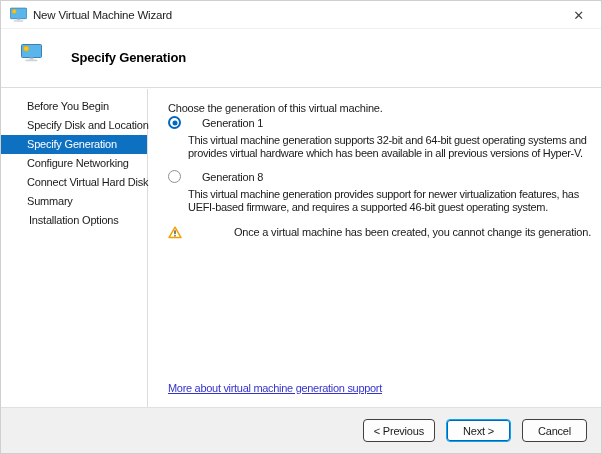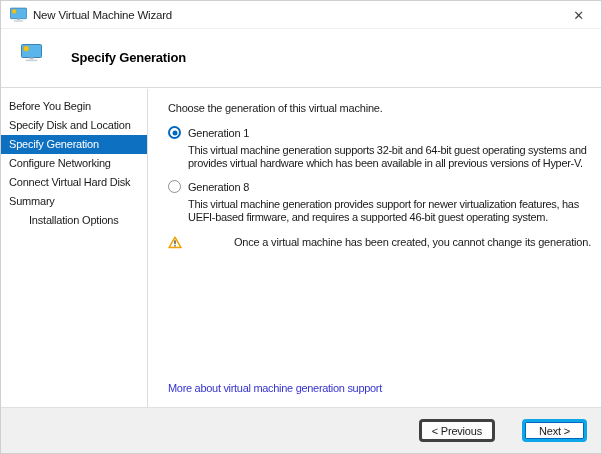--- a/index.html
+++ b/index.html
@@ -35,69 +35,69 @@
   }
   .header .wizard-icon { position:absolute; left:20px; top:15px; width:21px; height:18px; }
   .header .page-title { position:absolute; left:70px; top:21px; font-size:13px; font-weight:bold; color:#000; }
 
   
   .sidebar {
     position:absolute; top:88px; left:0; width:147px; bottom:46px;
     background:#fff; border-right:1px solid #dcdcdc; padding-top:8px;
   }
   .nav-item {
-    height:19px; line-height:19px; padding-left:8px;
+    height:19px; line-height:19px; padding-left:26px;
     white-space:nowrap; color:#1a1a1a; cursor:default;
   }
   .nav-item.indent { padding-left:28px; }
   .nav-item.selected { background:#0e70c1; color:#fff; }
 
   
   .content {
     position:absolute; top:88px; left:148px; right:0; bottom:46px;
     background:#fff; padding:13px 10px 0 19px;
   }
-  .intro { margin-bottom:12px; }
-  .option-row { display:flex; align-items:center; gap:7px; }
+  .intro { margin-bottom:2px; }
+  .option-row { display:flex; align-items:center; gap:21px; }
   .radio {
     width:13px; height:13px; border-radius:50%; background:#fff;
     border:1px solid #8f8f8f; flex:0 0 auto; position:relative; cursor:default;
   }
   .radio.checked { border:2px solid #0067c0; }
   .radio.checked::after {
     content:""; position:absolute; left:50%; top:50%;
     width:5px; height:5px; border-radius:50%; background:#0067c0;
     transform:translate(-50%,-50%);
   }
   .option-desc {
     margin:5px 0 11px 20px; max-width:424px;
     line-height:12.5px; letter-spacing:-0.3px; color:#1a1a1a;
   }
   .warning-row { display:flex; align-items:flex-start; gap:7px; margin-top:13px;justify-content:space-between; }
   .warning-icon { flex:0 0 auto; margin-top:0; }
   .warning-text { line-height:13px; }
   .help-link {
     position:absolute; left:19px; bottom:13px;
-    color:#3533cd; cursor:pointer; letter-spacing:-0.3px;
+    color:#3533cd; text-decoration:underline; cursor:pointer; letter-spacing:-0.3px;
   }
 
   
   .footer {
     position:absolute; bottom:0; left:0; right:0; height:46px;
     background:#f0f0f0; border-top:1px solid #e0e0e0;
     display:flex; align-items:center; justify-content:flex-end;
     gap:11px; padding-right:14px;
   }
   .btn {
     min-width:65px; height:23px; padding:0 10px;
-    background:#fdfdfd; border:3px solid #404040; border-radius:4px;
+    background:#fdfdfd; border:1px solid #404040; border-radius:4px;
     font-family:"Liberation Sans", sans-serif; font-size:11px; letter-spacing:-0.2px;
     color:#1a1a1a; cursor:default;
   }
-  .btn.default { border:3px solid #0ea5e9; box-shadow:0 0 0 1px #0067c0 inset;margin-left:16px; }
+  .btn.default { border:1px solid #0ea5e9; box-shadow:0 0 0 1px #0067c0 inset; }
 </style>
 </head>
 <body>
 
 <div class="window">
 
   <div class="titlebar">
     <svg class="app-icon" viewBox="0 0 21 18">
       <rect x="0.5" y="0.5" width="20" height="13" rx="1" fill="#5ab6ea" stroke="#3b7fb5"></rect>
       <circle cx="5.2" cy="4.6" r="2.6" fill="#f6c61d" stroke="#d9a50e" stroke-width="0.6"></circle>
@@ -153,15 +153,16 @@
       </svg>
       <span class="warning-text">Once a virtual machine has been created, you cannot change its generation.</span>
     </div>
 
     <a class="help-link">More about virtual machine generation support</a>
   </div>
 
   <div class="footer">
     <button class="btn">&lt; Previous</button>
     <button class="btn default">Next &gt;</button>
+    <button class="btn">Cancel</button>
   </div>
 
 </div>
 
 </body></html>

